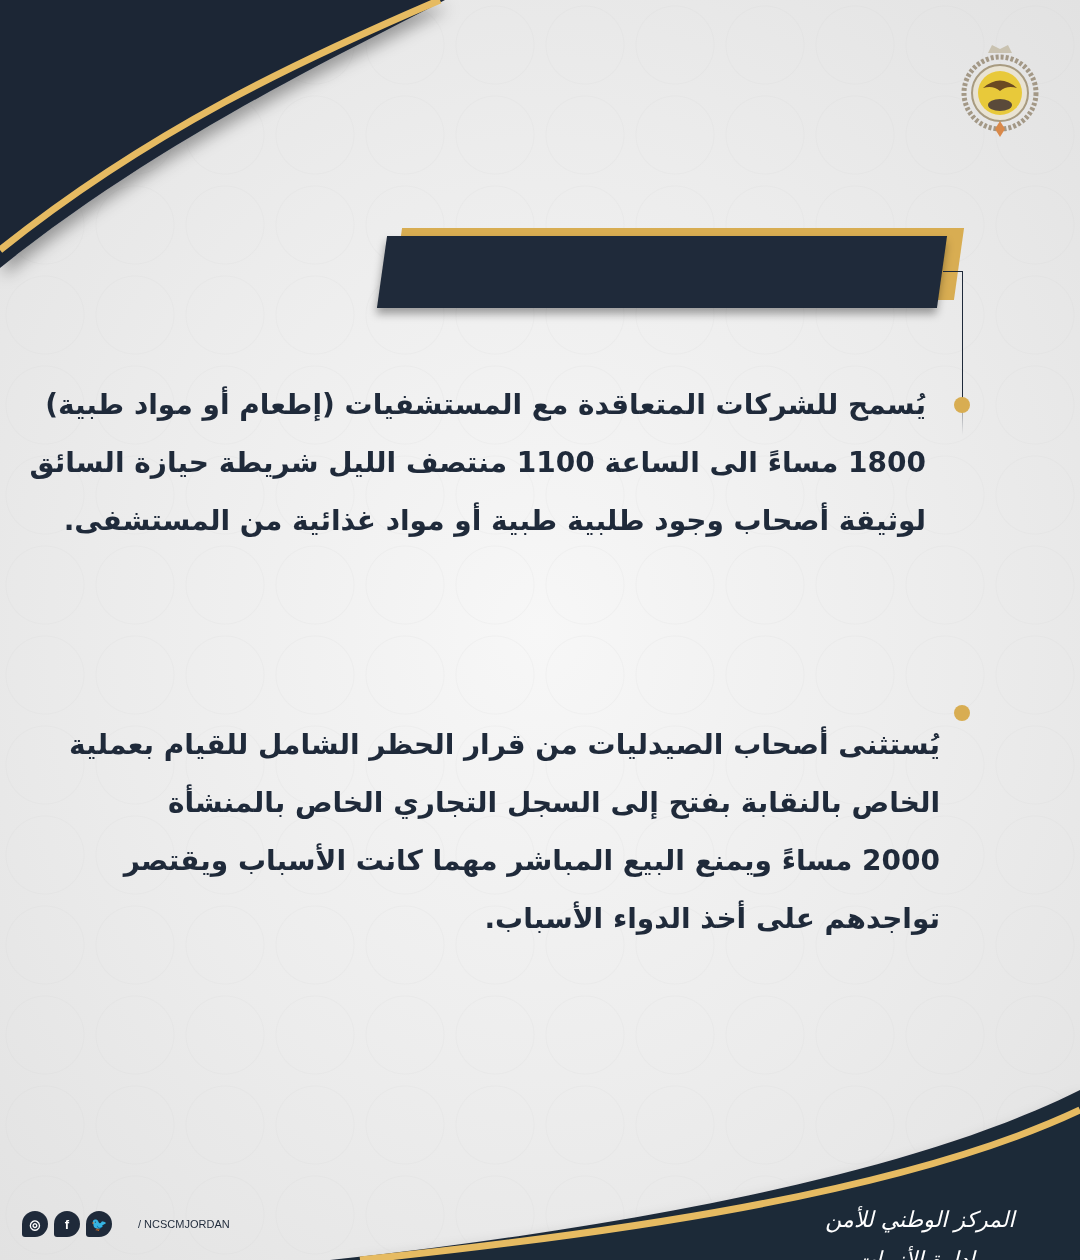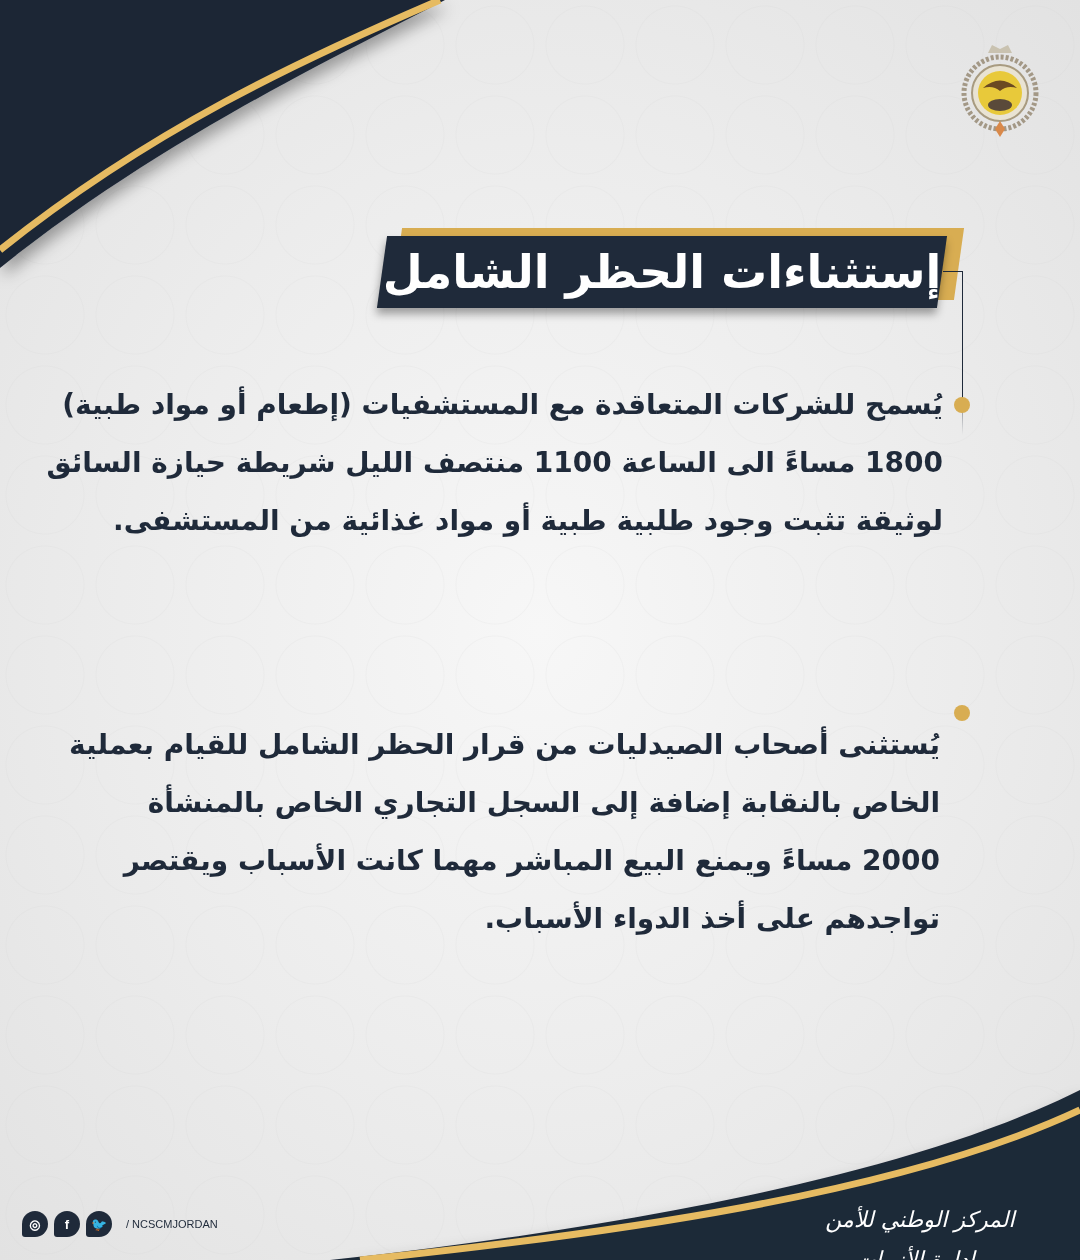--- a/index.html
+++ b/index.html
@@ -43,21 +43,21 @@
     font-family: "DejaVu Sans", sans-serif;
   }
   .para .line { display:block; white-space:nowrap; text-align:justify; }
   
   .social { position:absolute; left:22px; top:1211px; display:flex; align-items:center; gap:6px; }
   .social-icon {
     width:26px; height:26px; background:#1f2a3a; color:#fff; border-radius:13px 13px 13px 3px;
     display:flex; align-items:center; justify-content:center; font-size:13px; font-weight:bold;
     font-family:"Liberation Sans", sans-serif;
   }
-  .handle { color:#1f2a3a; font-size:11px; margin-left:8px; font-family:"Liberation Sans", sans-serif; }
+  .handle { color:#1f2a3a; font-size:11px; margin-left:20px; font-family:"Liberation Sans", sans-serif; }
   .org-name {
     position:absolute; left:800px; top:1200px; width:240px; height:40px; color:#fff;
     font-size:22px; direction:rtl; text-align:center; font-style:italic;
     font-family:"DejaVu Serif", serif; line-height:40px;
   }
 </style>
 </head>
 <body>
 
 <div class="pattern"></div>
@@ -82,38 +82,37 @@
   <circle cx="45" cy="50" r="28" fill="#e9e3d3" stroke="#a89b80" stroke-width="2"></circle>
   <circle cx="45" cy="50" r="22" fill="#e8c93a"></circle>
   <path d="M28,45 Q45,30 62,45 Q52,42 45,48 Q38,42 28,45 Z" fill="#6b4a22"></path>
   <ellipse cx="45" cy="62" rx="12" ry="6" fill="#5a4a3a"></ellipse>
   <path d="M40,86 L45,78 L50,86 L45,94 Z" fill="#d9894a"></path>
 </svg>
 
 <div class="title-wrap">
   <div class="title-gold"></div>
   <div class="title-dark"></div>
-  <div class="title-text">إستثناءات الحظر الشامل</div>
 </div>
 
 <div class="connector-h"></div>
 <div class="connector-v"></div>
 <div class="connector-v2"></div>
 
 <div class="bullet-dot" style="left:954px; top:397px;"></div>
-<div class="para" style="left:113px; top:376px; width:830px;">
+<div class="para" style="left:96px; top:376px; width:830px;">
   <span class="line">يُسمح للشركات المتعاقدة مع المستشفيات (إطعام أو مواد طبية)</span>
   <span class="line">1800 مساءً الى الساعة 1100 منتصف الليل شريطة حيازة السائق</span>
-  <span class="line">لوثيقة تثبت وجود طلبية طبية أو مواد غذائية من المستشفى.</span>
+  <span class="line">لوثيقة أصحاب وجود طلبية طبية أو مواد غذائية من المستشفى.</span>
 </div>
 
 <div class="bullet-dot" style="left:954px; top:705px;"></div>
 <div class="para" style="left:110px; top:716px; width:830px;">
   <span class="line">يُستثنى أصحاب الصيدليات من قرار الحظر الشامل للقيام بعملية</span>
-  <span class="line">الخاص بالنقابة إضافة إلى السجل التجاري الخاص بالمنشأة</span>
+  <span class="line">الخاص بالنقابة بفتح إلى السجل التجاري الخاص بالمنشأة</span>
   <span class="line">2000 مساءً ويمنع البيع المباشر مهما كانت الأسباب ويقتصر</span>
   <span class="line">تواجدهم على أخذ الدواء الأسباب.</span>
 </div>
 
 <div class="social">
   <div class="social-icon">◎</div>
   <div class="social-icon">f</div>
   <div class="social-icon">🐦</div>
   <span class="handle">/ NCSCMJORDAN</span>
 </div>

